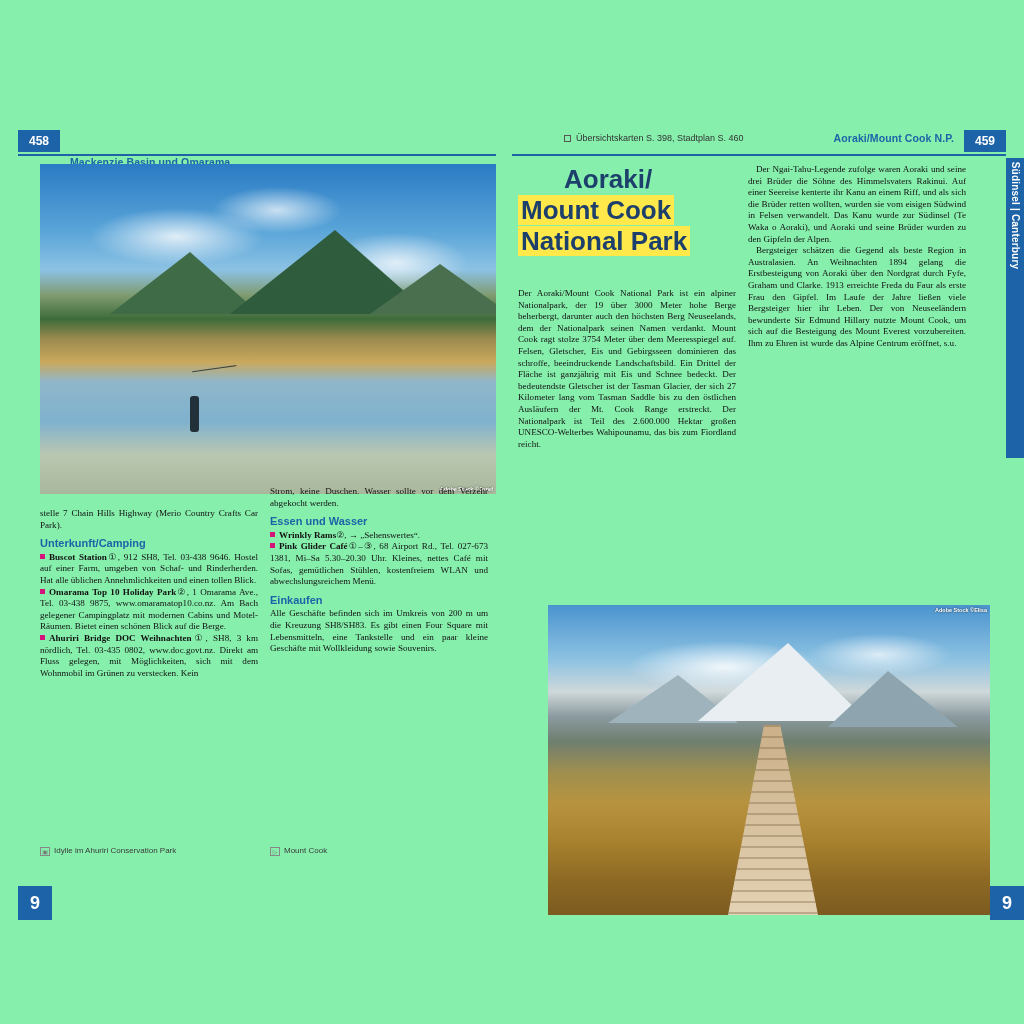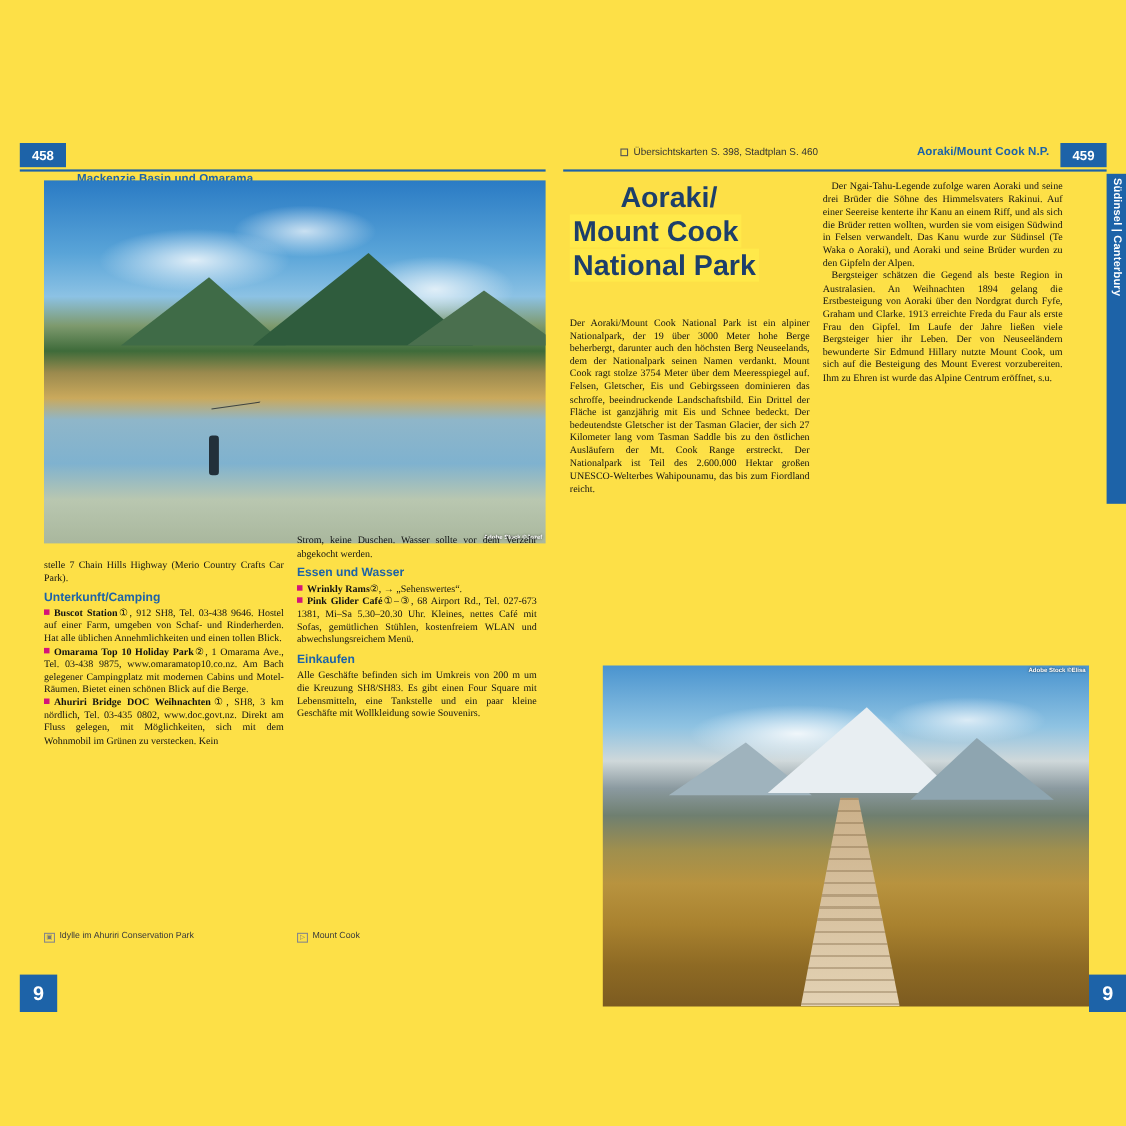--- a/index.html
+++ b/index.html
@@ -5,21 +5,21 @@
   * { box-sizing: border-box; }
   html, body {
     margin: 0; padding: 0;
     width: 1024px; height: 1024px;
     background: #ffffff;
     font-family: "Liberation Serif", serif;
   }
   .page {
     position: relative;
     width: 1024px; height: 1024px;
-    background: #fde047;
+    background: #86efac;
     overflow: hidden;
   }
 
   
   .spread {
     position: absolute;
     left: 18px; top: 130px;
     width: 988px; height: 790px;
   }
 

